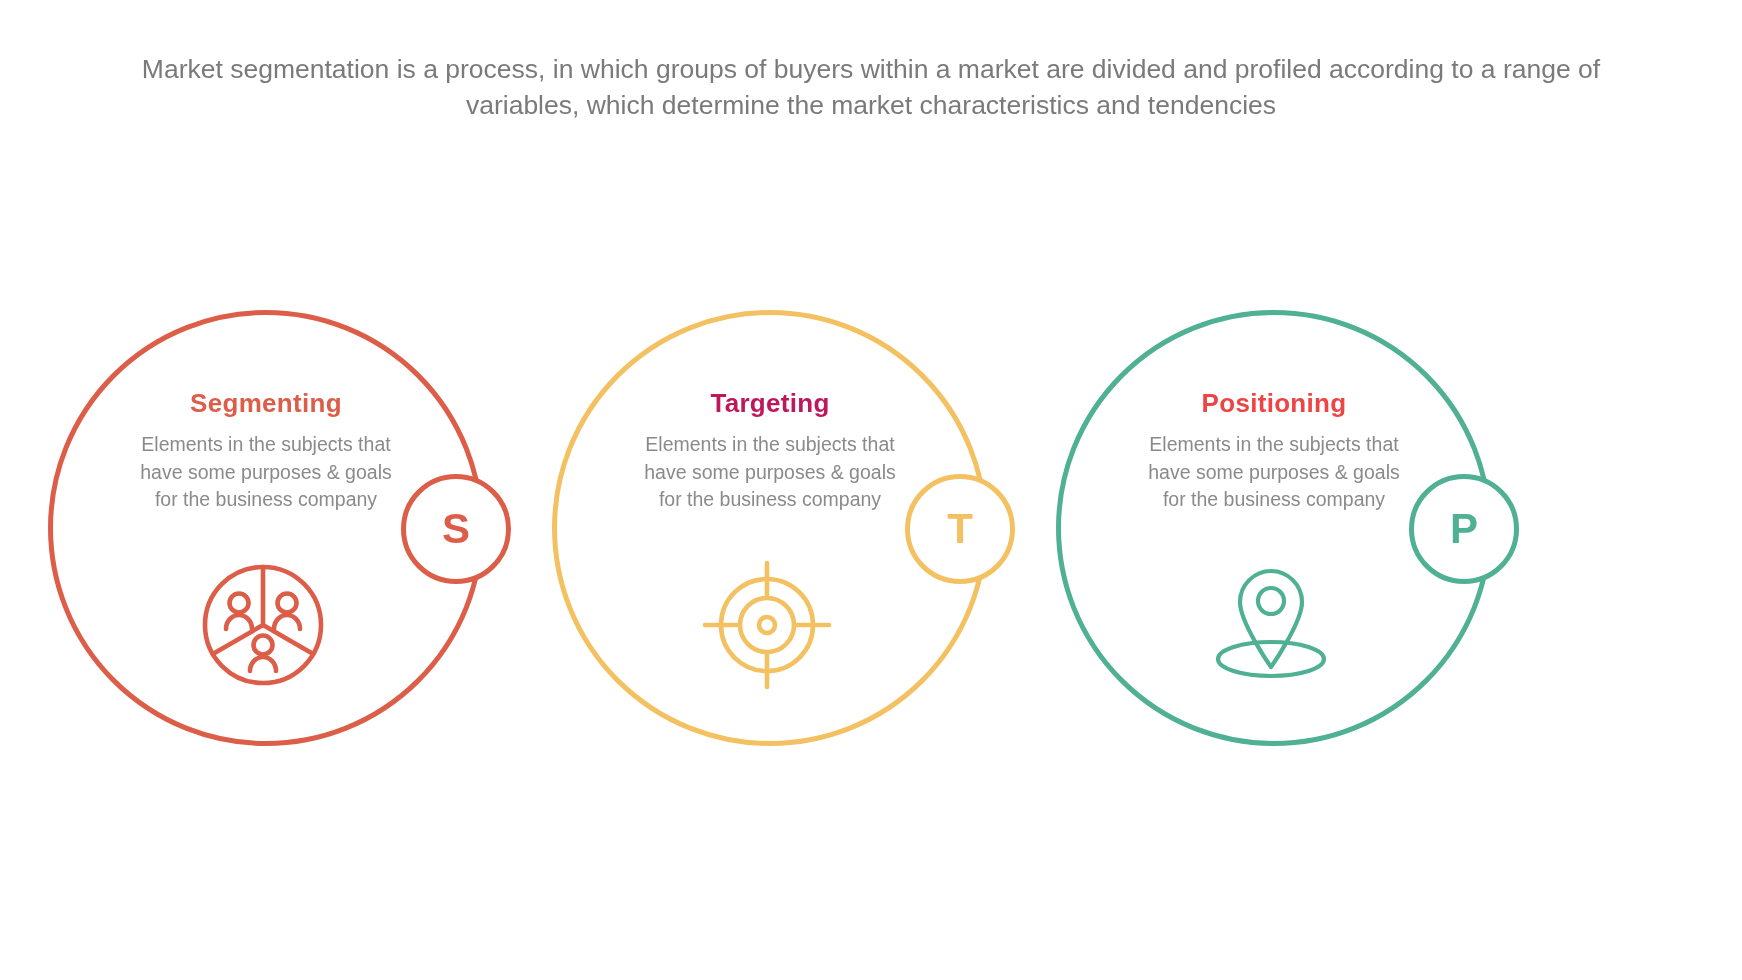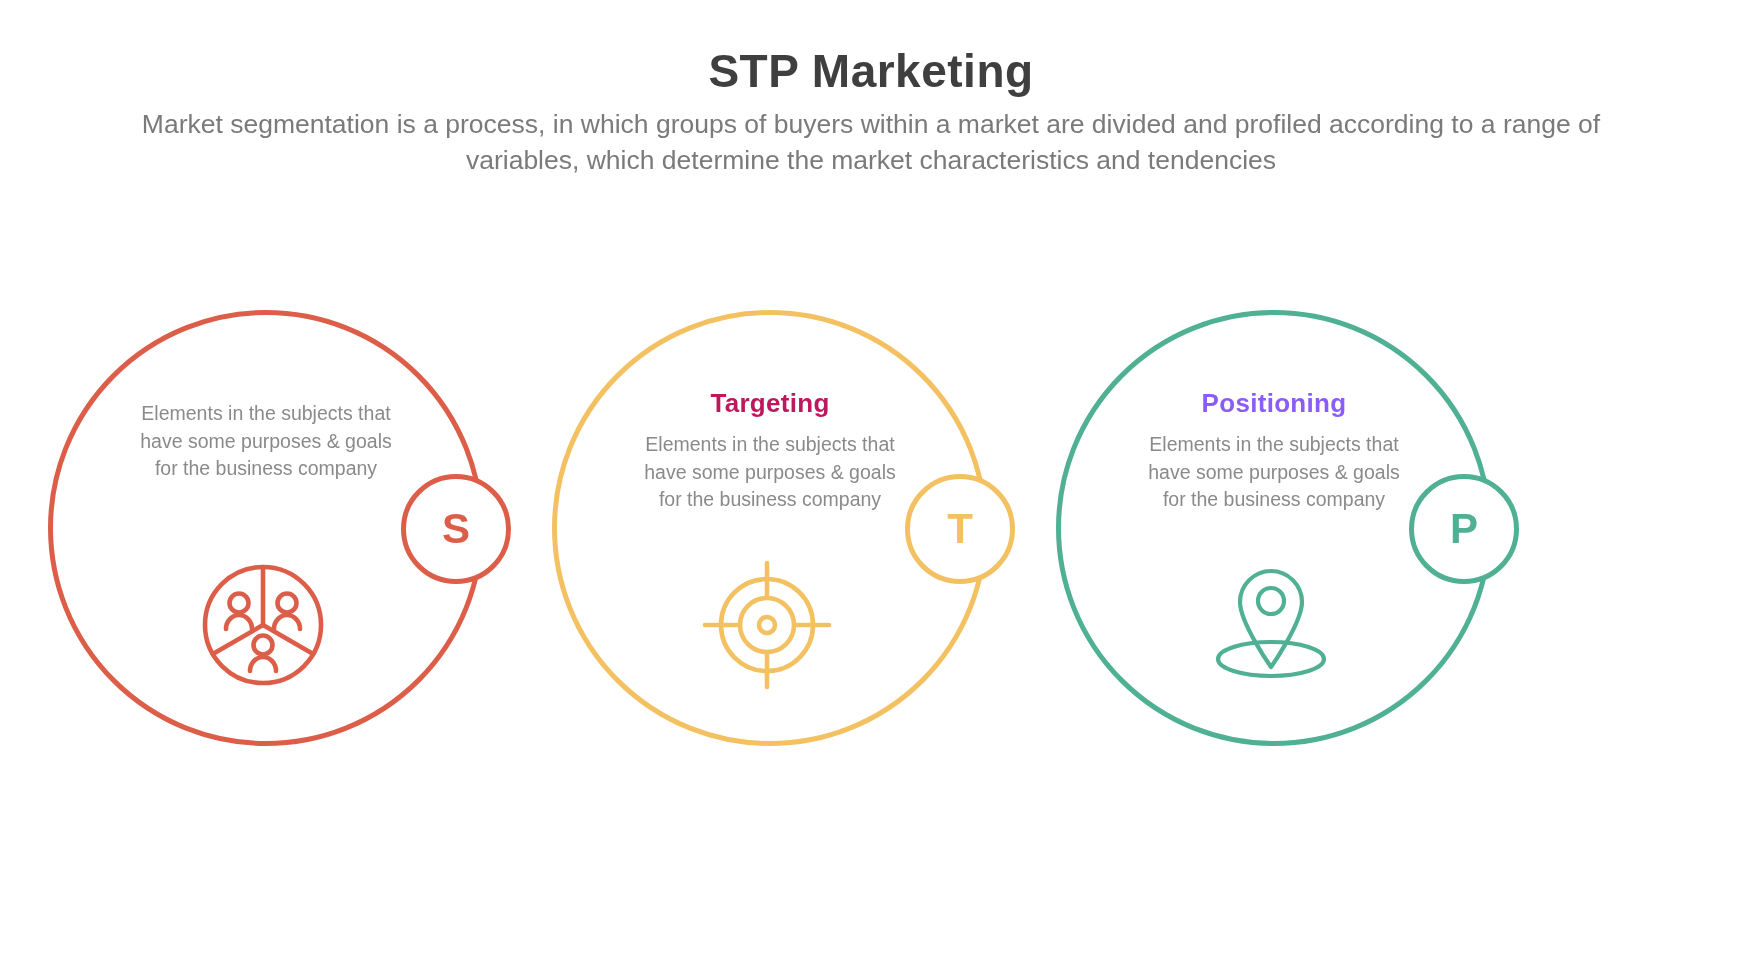--- a/index.html
+++ b/index.html
@@ -88,21 +88,21 @@
     text-align: center;
   }
   .card-heading {
     font-size: 26px;
     font-weight: bold;
     letter-spacing: 0.3px;
     margin: 0 0 8px 0;
   }
   .card-1 .card-heading { color: #dd5e48; }
   .card-2 .card-heading { color: #be185d; }
-  .card-3 .card-heading { color: #8b5cf6; }
+  .card-3 .card-heading { color: #ef4444; }
 
   .card-desc {
     font-size: 19.5px;
     line-height: 1.42;
     color: #8a8a8a;
     margin: 12px;
     white-space: pre-line;
   }
 
   
@@ -145,30 +145,30 @@
   .card-1 .badge-letter { color: #dd5e48; }
   .card-2 .badge-letter { color: #f3c162; }
   .card-3 .badge-letter { color: #4fb093; }
 </style>
 </head>
 <body>
 
 <div id="infographic">
 
   <div class="header">
-    <h1 class="title">STP Marketing</h1>
     <p class="subtitle">Market segmentation is a process, in which groups of buyers within a market are divided and profiled according to a range of variables, which determine the market characteristics and tendencies</p>
   </div>
 
   <div class="cards">
 
     <div class="card card-1">
       <div class="big-circle"></div>
 
       <div class="card-text">
+        <div class="card-heading">Segmenting</div>
         <div class="card-desc">Elements in the subjects that
 have  some purposes &amp; goals
 for the  business company</div>
       </div>
 
       <div class="card-icon">
         <svg width="140" height="140" viewBox="0 0 140 140" fill="none" stroke="#dd5e48" stroke-width="4.6" stroke-linecap="round" stroke-linejoin="round">
           <circle cx="70" cy="70" r="58"></circle>
           <line x1="70" y1="12" x2="70" y2="70"></line>
           <line x1="70" y1="70" x2="19.8" y2="99"></line>

